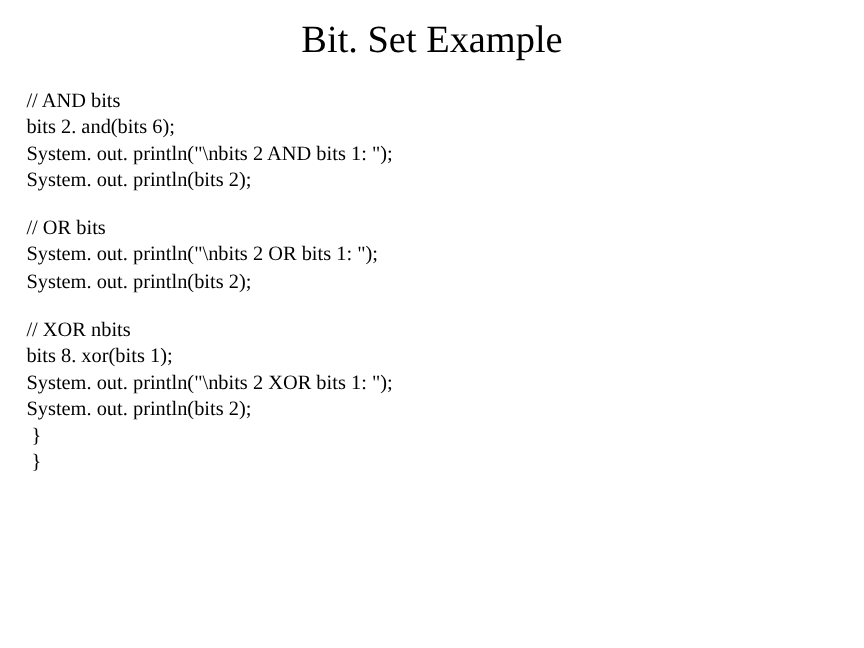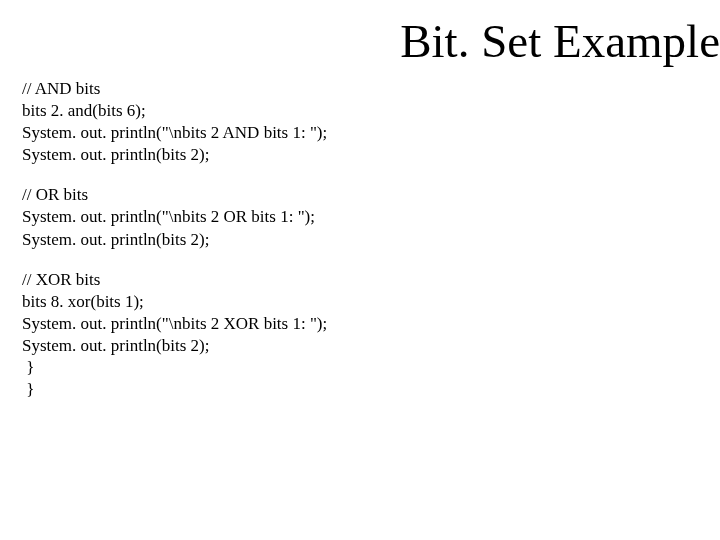--- a/index.html
+++ b/index.html
@@ -11,29 +11,30 @@
     font-family: "Times New Roman", Times, serif;
     color: #000000;
   }
   .slide {
     width: 720px;
     height: 540px;
     position: relative;
     box-sizing: border-box;
   }
   .title {
-    font-size: 47px;
-    text-align: right;
+    font-size: 32px;
+    text-align: center;
     padding-top: 14px;
     padding-bottom: 10px;
   }
   .body {
     padding-left: 22px;
     font-size: 17px;
     line-height: 1.3;
+    margin-top: 12px;
   }
   .block {
     margin-bottom: 18px;
   }
   .line {
     white-space: pre;
   }
 </style>
 </head>
 <body>
@@ -49,21 +50,21 @@
       <div class="line">System. out. println(bits 2);</div>
     </div>
 
     <div class="block">
       <div class="line">// OR bits</div>
       <div class="line">System. out. println("\nbits 2 OR bits 1: ");</div>
       <div class="line">System. out. println(bits 2);</div>
     </div>
 
     <div class="block">
-      <div class="line">// XOR bits</div>
+      <div class="line">// XOR nbits</div>
       <div class="line">bits 8. xor(bits 1);</div>
       <div class="line">System. out. println("\nbits 2 XOR bits 1: ");</div>
       <div class="line">System. out. println(bits 2);</div>
       <div class="line"> }</div>
       <div class="line"> }</div>
     </div>
 
   </div>
 </div>
 

